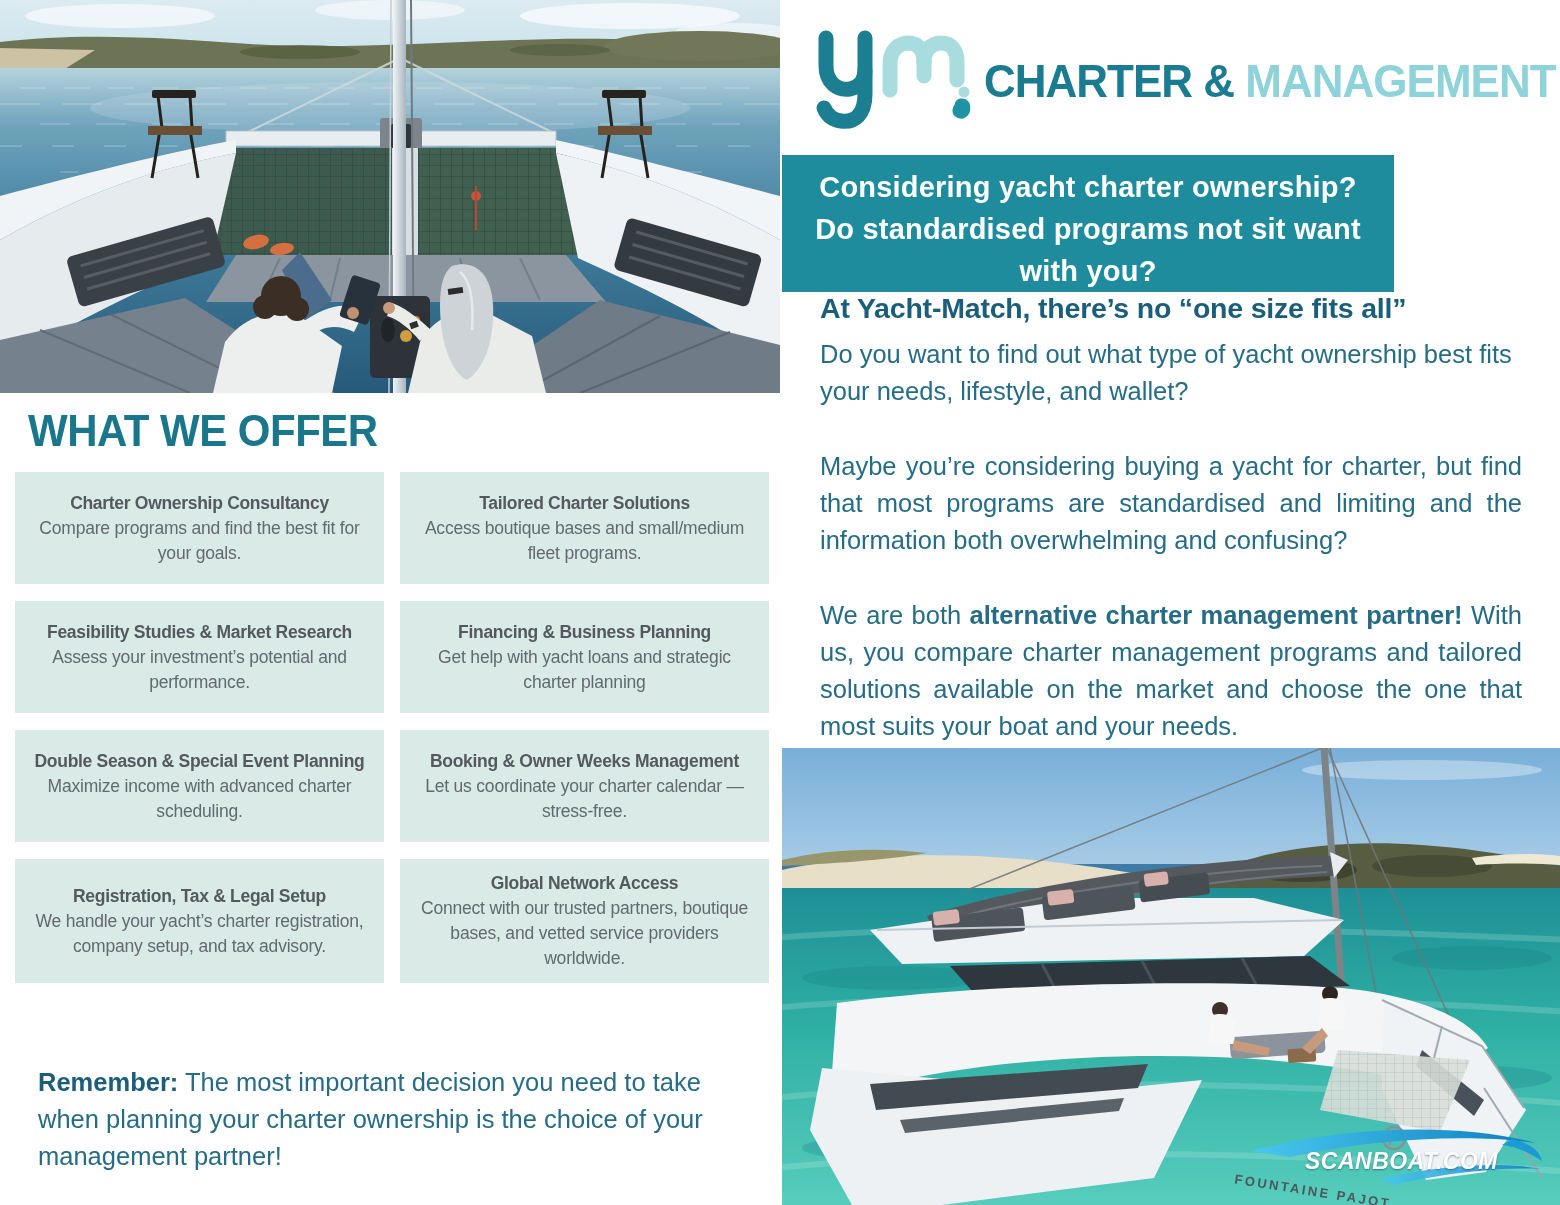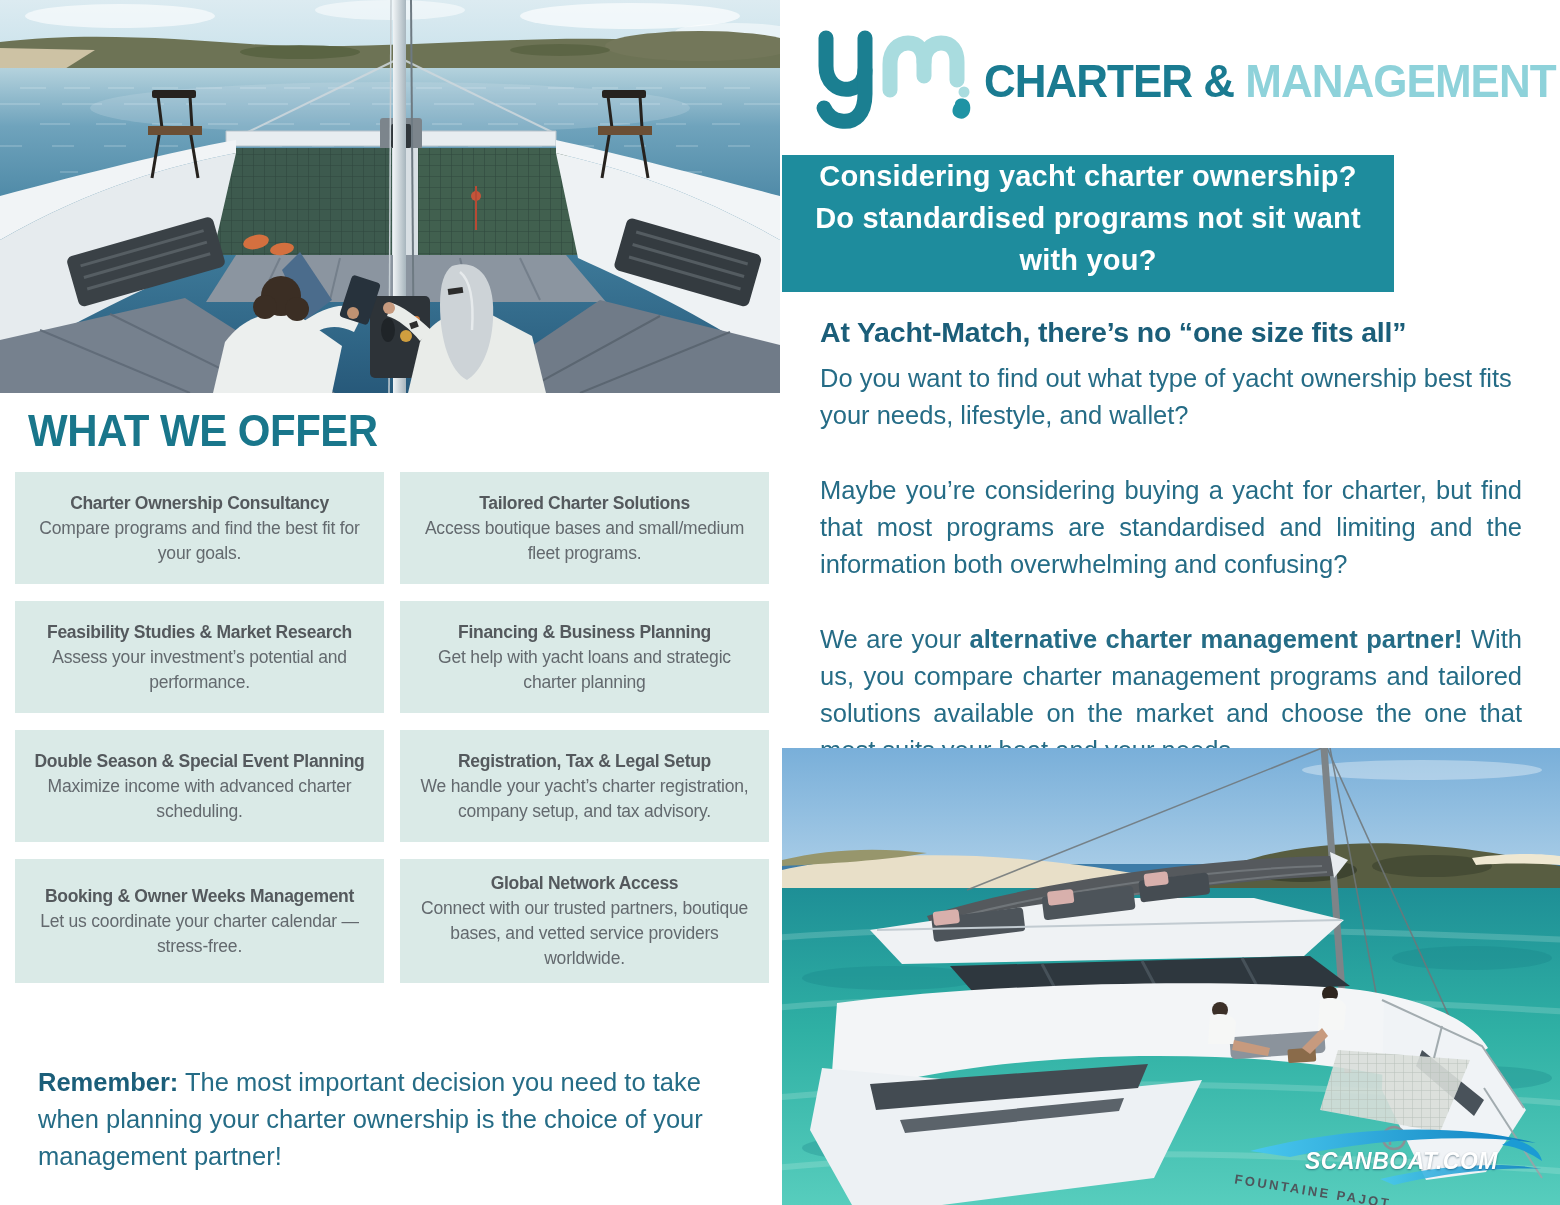--- a/index.html
+++ b/index.html
@@ -15,24 +15,24 @@
   .logo{position:absolute;left:802px;top:18px;width:178px;height:126px;}
   .brand{position:absolute;left:984px;top:55px;width:560px;height:64px;
          font-size:44px;font-weight:bold;letter-spacing:-1px;white-space:nowrap;
          transform:scaleY(1.04);transform-origin:left top;}
   .brand .dark{color:#1a7b91;}
   .brand .light{color:#8ed2da;}
 
   
   .banner{position:absolute;left:782px;top:155px;width:612px;height:137px;background:#1e8c9d;
           color:#ffffff;text-align:center;font-weight:bold;font-size:29px;line-height:42px;
-          display:flex;flex-direction:column;justify-content:flex-start;letter-spacing:.2px;}
-
-  
-  .right-copy{position:absolute;left:820px;top:314px;width:702px;color:#256c86;}
+          display:flex;flex-direction:column;justify-content:flex-end;letter-spacing:.2px;}
+
+  
+  .right-copy{position:absolute;left:820px;top:290px;width:702px;color:#256c86;}
   .right-copy h3{margin:0 0 10px 0;font-size:28.5px;line-height:36px;color:#1b5e79;letter-spacing:-.2px;}
   .right-copy p{margin:0 0 38px 0;font-size:25.5px;line-height:37px;}
   .right-copy p.just{text-align:justify;}
   .right-copy b{font-weight:bold;}
 
   
   .offer-heading{position:absolute;left:28px;top:406px;margin:0;font-size:42px;font-weight:bold;
                  color:#19768b;letter-spacing:-.5px;transform:scaleY(1.05);transform-origin:left top;}
   .cards{position:absolute;left:15px;top:472px;width:754px;display:grid;
          grid-template-columns:1fr 1fr;column-gap:16px;row-gap:17px;}
@@ -229,21 +229,21 @@
 
   <div class="banner">
     <div>Considering yacht charter ownership?</div>
     <div>Do standardised programs not sit want with you?</div>
   </div>
 
   <section class="right-copy">
     <h3>At Yacht-Match, there’s no “one size fits all”</h3>
     <p>Do you want to find out what type of yacht ownership best fits your needs, lifestyle, and wallet?</p>
     <p class="just">Maybe you’re considering buying a yacht for charter, but find that most programs are standardised and limiting and the information both overwhelming and confusing?</p>
-    <p class="just"><span>We are your </span><b>alternative charter management partner!</b><span> With us, you compare charter management programs and tailored solutions available on the market and choose the one that most suits your boat and your needs.</span></p>
+    <p class="just"><span>We are both </span><b>alternative charter management partner!</b><span> With us, you compare charter management programs and tailored solutions available on the market and choose the one that most suits your boat and your needs.</span></p>
   </section>
 
   <h2 class="offer-heading">WHAT WE OFFER</h2>
 
   <div class="cards">
     <div class="card">
       <div class="t">Charter Ownership Consultancy</div>
       <div class="b">Compare programs and find the best fit for your goals.</div>
     </div>
     <div class="card">
@@ -256,26 +256,26 @@
     </div>
     <div class="card">
       <div class="t">Financing &amp; Business Planning</div>
       <div class="b">Get help with yacht loans and strategic charter planning</div>
     </div>
     <div class="card">
       <div class="t">Double Season &amp; Special Event Planning</div>
       <div class="b">Maximize income with advanced charter scheduling.</div>
     </div>
     <div class="card">
+      <div class="t">Booking &amp; Owner Weeks Management</div>
+      <div class="b">Let us coordinate your charter calendar —stress-free.</div>
+    </div>
+    <div class="card">
       <div class="t">Registration, Tax &amp; Legal Setup</div>
       <div class="b">We handle your yacht’s charter registration, company setup, and tax advisory.</div>
-    </div>
-    <div class="card">
-      <div class="t">Booking &amp; Owner Weeks Management</div>
-      <div class="b">Let us coordinate your charter calendar —stress-free.</div>
     </div>
     <div class="card">
       <div class="t">Global Network Access</div>
       <div class="b">Connect with our trusted partners, boutique bases, and vetted service providers worldwide.</div>
     </div>
   </div>
 
   <p class="remember"><b>Remember:</b><span> The most important decision you need to take when planning your charter ownership is the choice of your management partner!</span></p>
 
   <div class="photo-right">

